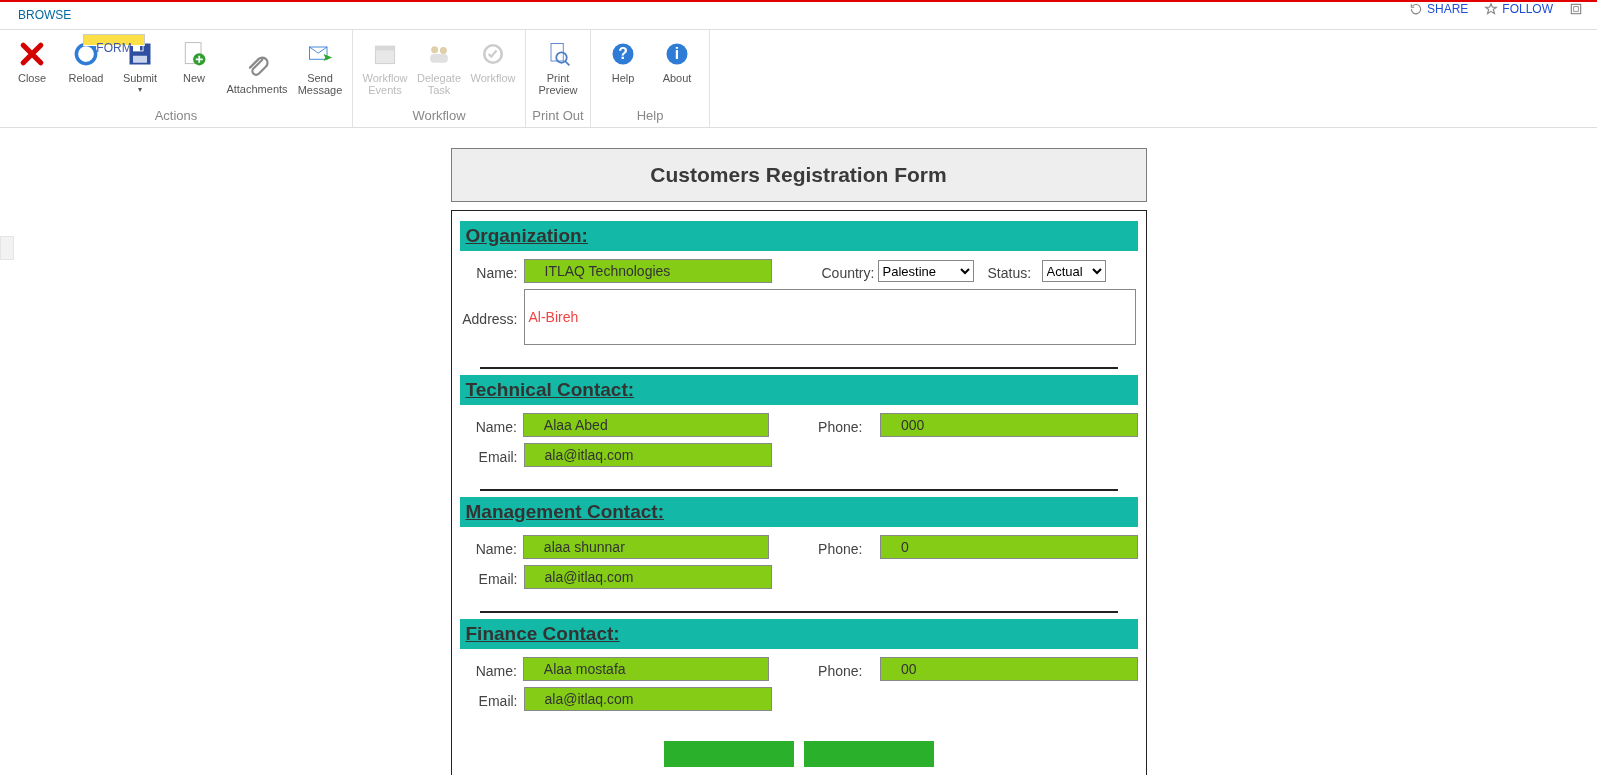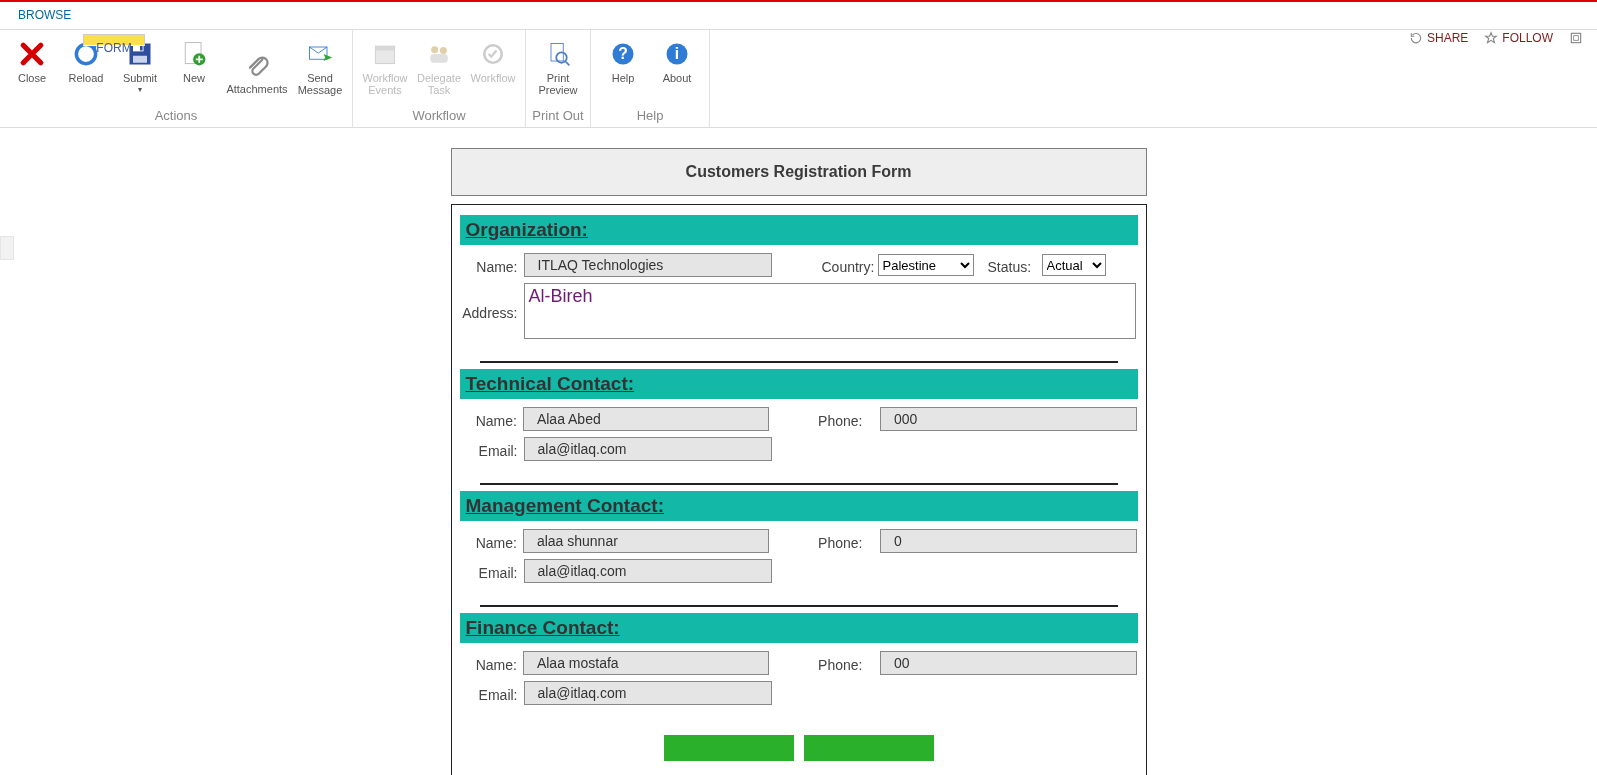--- a/index.html
+++ b/index.html
@@ -6,47 +6,47 @@
 body { background: #fff; color: #444; font-size: 13px; width: 1597px; height: 775px; overflow: hidden; position: relative; }
 
 
 .top-red { height: 2px; background: #e30000; }
 
 
 .tabs-row { height: 28px; border-bottom: 1px solid #ddd; display: flex; align-items: stretch; padding-left: 6px; }
 .tabs-row .tab { padding: 6px 12px 4px 12px; font-size: 12px; color: #0369a1; cursor: pointer; }
 .tabs-row .tab.active { border: 1px solid #ccc; border-bottom: 1px solid #fff; background: #fde047; position: relative; top: 1px; color: #4059a8; margin-top: 31px; }
 .spacer { flex: 1; }
-.page-actions { display: flex; align-items: center; gap: 16px; padding-right: 14px; font-size: 12px; color: #7f1d1d; margin-top: 36px; }
+.page-actions { display: flex; align-items: flex-start; gap: 16px; padding-right: 14px; font-size: 12px; color: #1d4ed8; }
 .page-actions .pa { display: flex; align-items: center; gap: 4px; cursor: pointer; }
 .page-actions svg { width: 14px; height: 14px; }
 
 
 .ribbon { display: flex; border-bottom: 1px solid #ddd; background: #fff; }
 .ribbon-group { border-right: 1px solid #e2e2e2; padding: 4px 6px 2px 6px; display: flex; flex-direction: column; }
 .ribbon-group .buttons { display: flex; gap: 2px; }
 .rbtn { display: flex; flex-direction: column; align-items: center; justify-content: flex-start; width: 52px; height: 72px; padding-top: 4px; cursor: pointer; font-size: 11px; color: #555; text-align: center; line-height: 12px; }
 .rbtn.wide { width: 70px; justify-content: center; }
 .rbtn.disabled { color: #bbb; cursor: default; }
 .rbtn .ico { width: 32px; height: 32px; margin-bottom: 2px; display: flex; align-items: center; justify-content: center; }
 .ribbon-group .grp-label { text-align: center; font-size: 13px; color: #888; padding: 2px 0 2px 0; }
 .caret { font-size: 8px; display: block; }
 
 
 .content-wrap { position: relative; height: calc(775px - 2px - 28px - 94px); overflow-y: scroll; }
 .form-outer { width: 696px; margin: 20px auto 0 auto; }
-.form-title { border: 1px solid #7d7d7d; background: #eee; text-align: center; font-weight: bold; font-size: 16px; padding: 14px 0; color: #3a3a3a; }
+.form-title { border: 1px solid #7d7d7d; background: #eee; text-align: center; font-weight: bold; font-size: 21px; padding: 14px 0; color: #3a3a3a; }
 .form-body { border: 1px solid #222; margin-top: 8px; padding: 4px 8px 20px 8px; }
 .section-hdr { background: #14b8a6; font-size: 19px; font-weight: bold; text-decoration: underline; color: #333; padding: 4px 6px; margin-top: 6px; }
 .section-cells { padding: 8px 0 4px 0; }
 .row { display: flex; align-items: center; margin-bottom: 6px; }
 .lbl { width: 64px; text-align: right; padding-right: 6px; font-size: 14px; color: #444; padding-top: 3px; }
-input.txt { border: 1px solid #888; height: 24px; padding: 2px 13px; font-size: 14px; color: #333; background: #e5e5e5; }
+input.txt { border: 1px solid #888; height: 24px; padding: 2px 20px; font-size: 14px; color: #333; background: #84cc16; }
 select.sel { border: 1px solid #888; height: 22px; font-size: 13px; background: #fff; }
-textarea.ta { border: 1px solid #888; padding: 2px 4px; font-size: 18px; color: #701a75; resize: none; }
+textarea.ta { border: 1px solid #888; padding: 19px 4px; font-size: 14px; color: #ef4444; resize: none; }
 .hr { border: none; border-top: 2px solid #222; margin: 12px 20px 6px 20px; }
 .btns-row { display: flex; justify-content: center; gap: 10px; margin-top: 20px; }
 .green-btn { background: #2bb02b; color: #fff; border: none; height: 26px; width: 130px; font-size: 13px; cursor: pointer; }
 
 
 .content-wrap::-webkit-scrollbar { width: 17px; }
 .content-wrap::-webkit-scrollbar-track { background: #f0f0f0; }
 .content-wrap::-webkit-scrollbar-thumb { background: #c7c7c7; }
 
 

